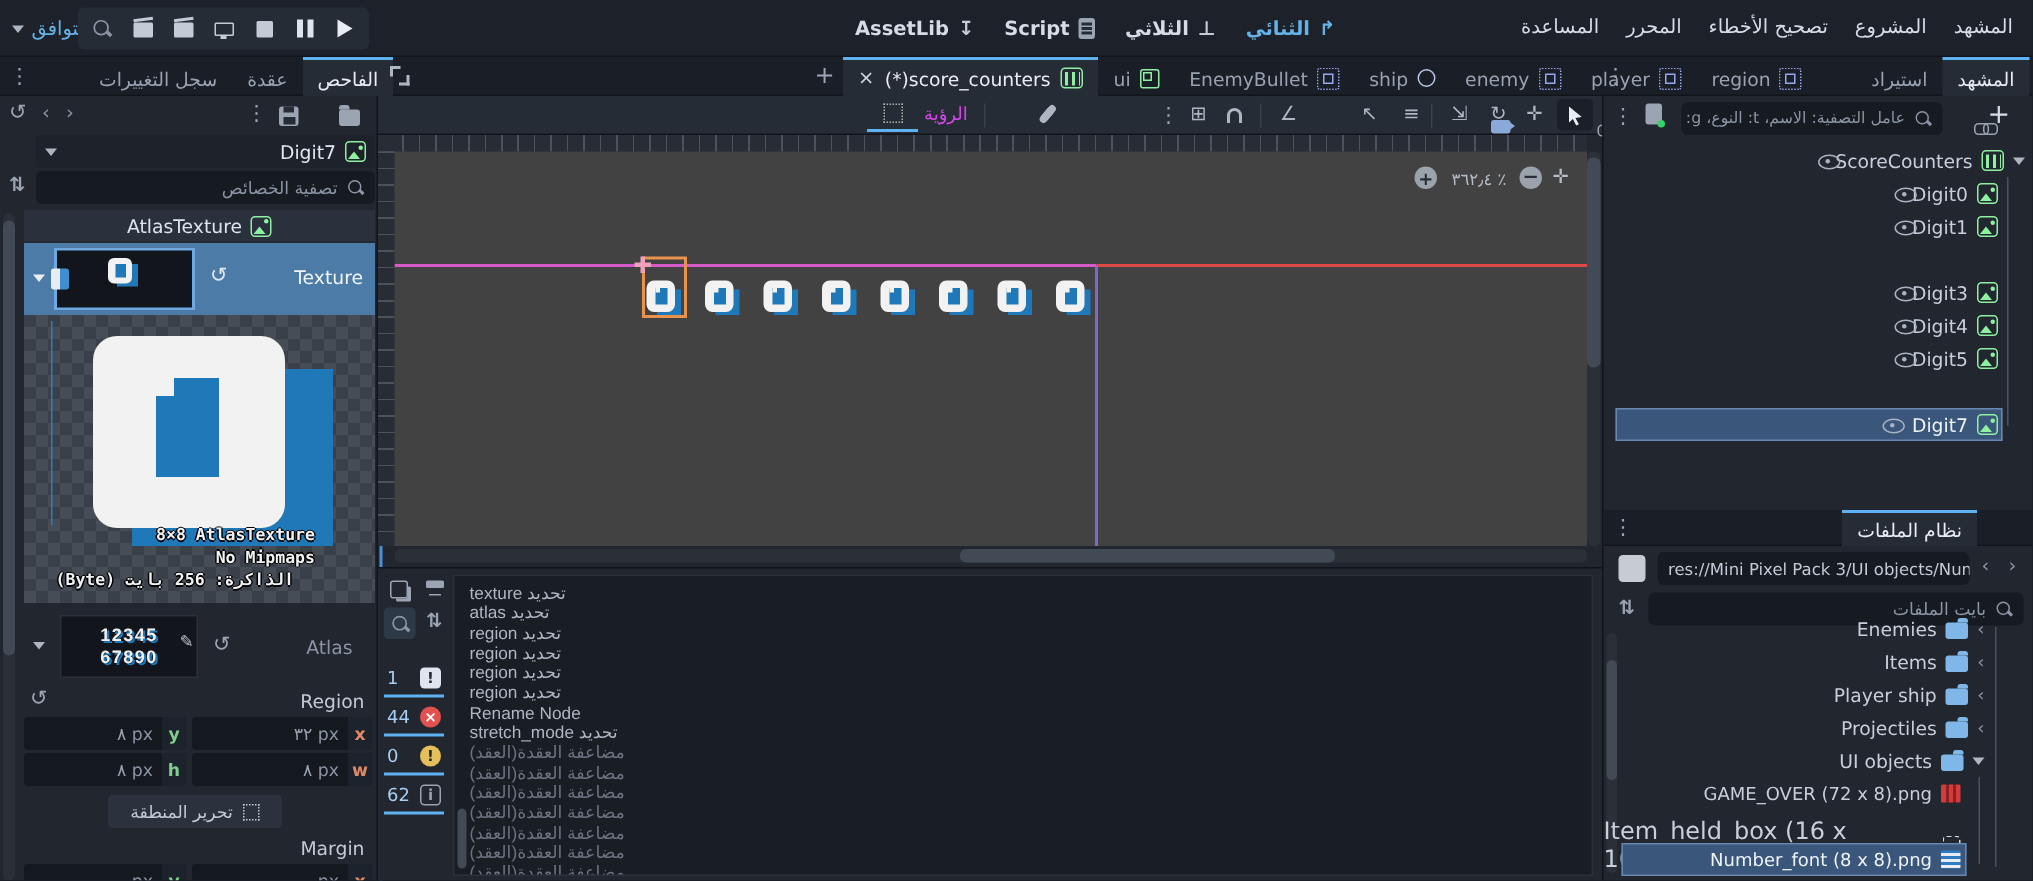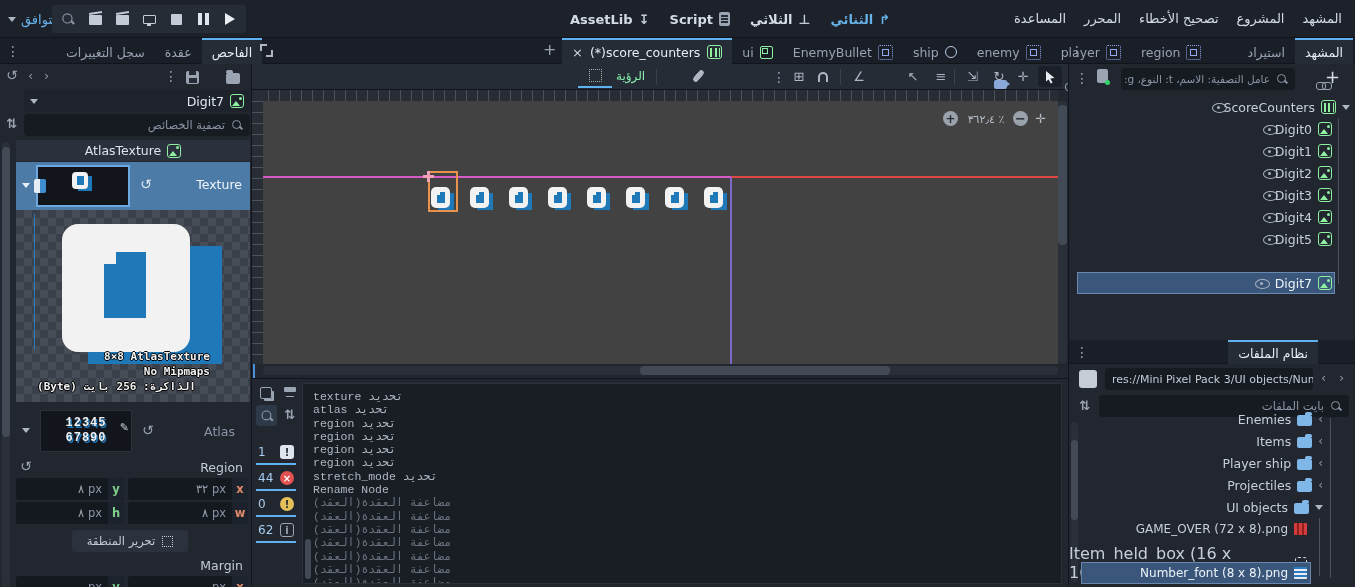--- a/index.html
+++ b/index.html
@@ -9,21 +9,21 @@
  --orange:#e8924e; --steel:#4d7ba8; --sel:#3a567a; --red:#e0514f; --yellow:#e5c05a;
  --canvas:#424242; --ruler:#272c35; --tick:#4a525e; --dblue:#1f78b8;
 }
 *{margin:0;padding:0;box-sizing:border-box}
 body{background:#14181f;font-family:"DejaVu Sans","Liberation Sans",sans-serif;color:var(--txt);font-size:12px}
 #app{position:relative;width:1355px;height:587px;background:var(--bg);overflow:hidden}
 .ab{position:absolute}
 .flex{display:flex;align-items:center}
 .rtl{direction:rtl}
 .dim{color:var(--dim)}
-.mono{font-family:Liberation Mono, monospace}
+.mono{font-family:Liberation Sans, sans-serif}
 
 #topbar{left:0;top:0;width:1355px;height:38px;background:#1d222a;border-bottom:1px solid var(--line)}
 .menuitem{color:#d5dce6;font-size:13px;padding:0 9px;line-height:38px;cursor:default}
 .wsitem{gap:6px;font-size:13px;font-weight:bold;color:#d5dce6;padding:0 10px;height:38px}
 .playgroup{left:52px;top:5px;height:28px;background:var(--bg2);border-radius:4px;padding:0 6px;gap:7px}
 .pbtn{width:20px;height:20px;display:flex;align-items:center;justify-content:center;color:#c3cbd6}
 
 #tabrow{left:0;top:38px;width:1355px;height:26px;background:#1a1f27;border-bottom:1px solid var(--line)}
 .tab{height:26px;display:inline-flex;align-items:center;gap:6px;padding:0 10px;color:#98a2b1;font-size:12.5px;border-top:2px solid transparent}
 .tab.on{background:var(--bg2);border-top:2px solid var(--accent);color:#e8edf4}
@@ -316,21 +316,21 @@
       <span class="tag y">y</span>
     </div>
   </div>
 
   <div class="ab" style="left:252px;top:64px;width:816px;height:314px">
 
     <div class="ab flex" style="left:0;top:0;width:816px;height:26px;background:var(--bg2);border-bottom:1px solid var(--line);gap:10px;padding-left:326px">
       <span class="ab" style="left:326px;top:0;width:34px;height:24px;border-bottom:2px solid var(--accent);display:flex;align-items:center;justify-content:center">
           <span class="i-dotsq"></span>
         </span>
-      <span class="ab" style="left:364px;top:5px;font-size:12px;color:#86efac">الرؤية</span>
+      <span class="ab" style="left:364px;top:5px;font-size:12px;color:#d946ef">الرؤية</span>
       <span class="ab sep" style="left:404px;top:5px"></span>
       <span class="ab i-cam" style="left:416px;top:6px"></span>
       <span class="ab i-bone" style="left:444px;top:6px"></span>
       <span class="ab i-link" style="left:464px;top:9px"></span>
       <span class="ab i-lock" style="left:492px;top:9px"></span>
       <span class="ab i-kebab" style="left:520px;top:5px">⋮</span>
       <span class="ab i-tool" style="left:538px;top:5px">⊞</span>
       <span class="ab i-magnet" style="left:566px;top:5px"></span>
       <span class="ab sep" style="left:588px;top:5px"></span>
       <span class="ab i-tool" style="left:598px;top:5px">∠</span>
@@ -451,22 +451,22 @@
       <span class="bico" style="border:1.5px solid #9aa3b0;color:#9aa3b0;border-radius:3px">i</span>
     </div>
 
     <div class="ab mono" style="left:50px;top:4px;width:760px;height:201px;background:var(--well2);border:1px solid #2b313b;padding:6px 10px;font-size:11.5px;overflow:hidden">
       <div class="logline" style="color:#aeb6c2">تحديد texture</div>
       <div class="logline" style="color:#aeb6c2">تحديد atlas</div>
       <div class="logline" style="color:#aeb6c2">تحديد region</div>
       <div class="logline" style="color:#aeb6c2">تحديد region</div>
       <div class="logline" style="color:#aeb6c2">تحديد region</div>
       <div class="logline" style="color:#aeb6c2">تحديد region</div>
+      <div class="logline" style="color:#aeb6c2">Rename Node</div>
       <div class="logline" style="color:#aeb6c2">تحديد stretch_mode</div>
-      <div class="logline" style="color:#aeb6c2">Rename Node</div>
       <div class="logline" style="color:#6b7380">مضاعفة العقدة(العقد)</div>
       <div class="logline" style="color:#6b7380">مضاعفة العقدة(العقد)</div>
       <div class="logline" style="color:#6b7380">مضاعفة العقدة(العقد)</div>
       <div class="logline" style="color:#6b7380">مضاعفة العقدة(العقد)</div>
       <div class="logline" style="color:#6b7380">مضاعفة العقدة(العقد)</div>
       <div class="logline" style="color:#6b7380">مضاعفة العقدة(العقد)</div>
       <div class="logline" style="color:#6b7380">مضاعفة العقدة(العقد)</div>
       <div class="ab thumbbar" style="left:2px;top:155px;width:6px;height:40px"></div>
     </div>
   </div>
@@ -491,25 +491,20 @@
     <div class="trow" style="left:0;top:54px;width:265px">
       <span class="ab i-eye" style="left:10px"></span>
       <span>Digit0</span>
       <span class="i-texrect" style="margin-right:2px"></span>
     </div>
     <div class="trow" style="left:0;top:76px;width:265px">
       <span class="ab i-eye" style="left:10px"></span>
       <span>Digit1</span>
       <span class="i-texrect" style="margin-right:2px"></span>
     </div>
-    <div class="trow" style="left:0;top:98px;width:265px">
-      <span class="ab i-eye" style="left:10px"></span>
-      <span>Digit2</span>
-      <span class="i-texrect" style="margin-right:2px"></span>
-    </div>
     <div class="trow" style="left:0;top:120px;width:265px">
       <span class="ab i-eye" style="left:10px"></span>
       <span>Digit3</span>
       <span class="i-texrect" style="margin-right:2px"></span>
     </div>
     <div class="trow" style="left:0;top:142px;width:265px">
       <span class="ab i-eye" style="left:10px"></span>
       <span>Digit4</span>
       <span class="i-texrect" style="margin-right:2px"></span>
     </div>

